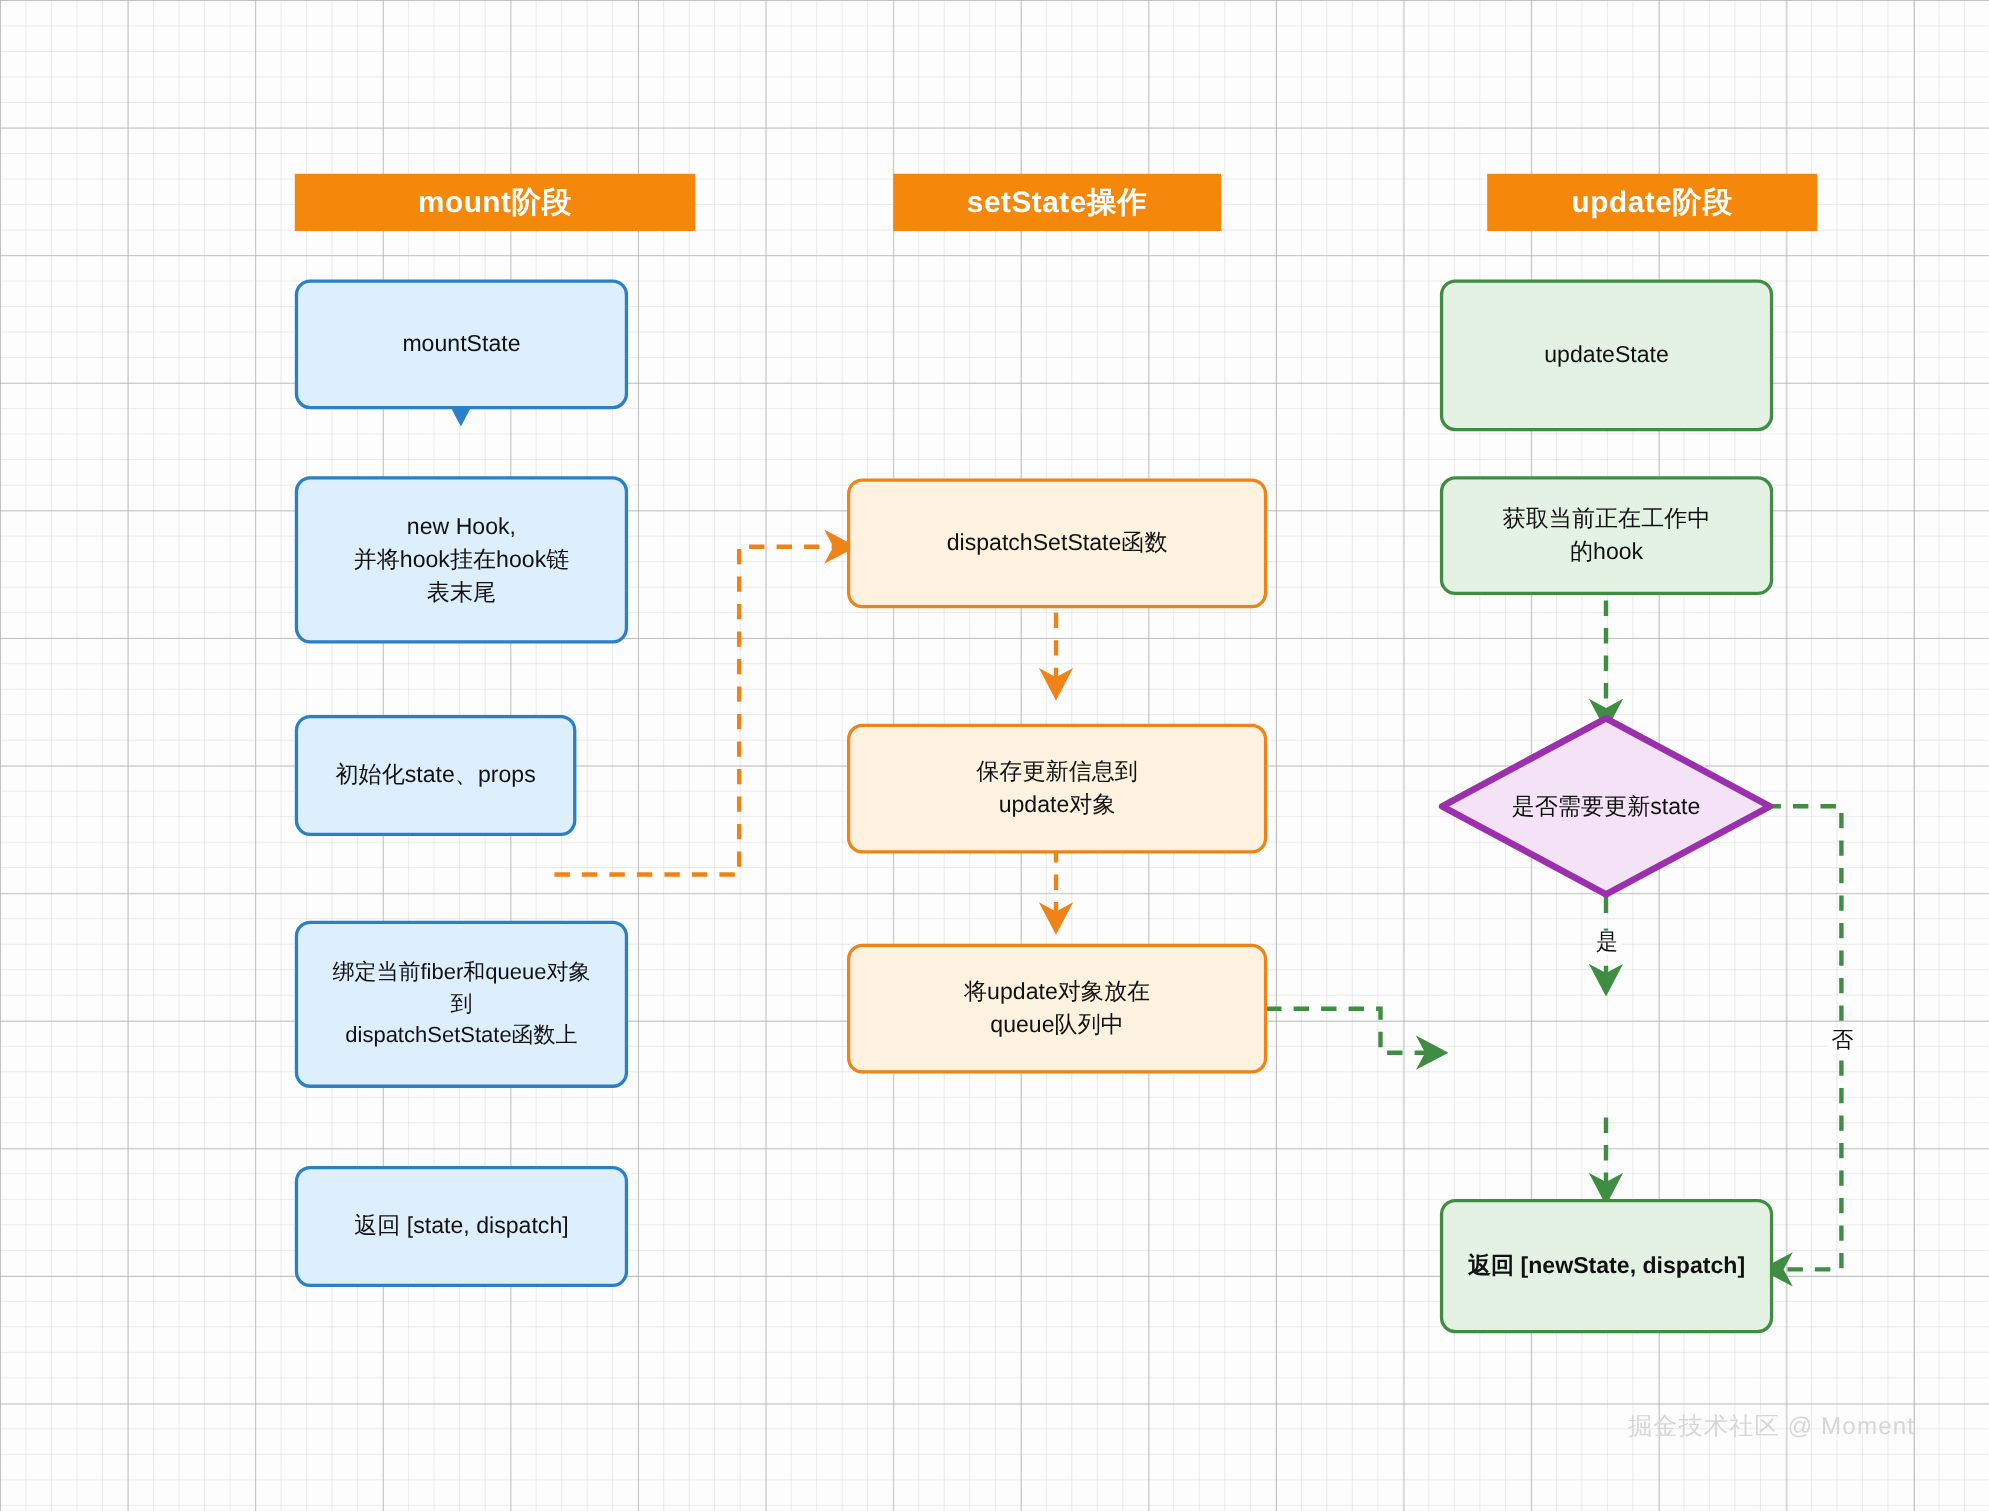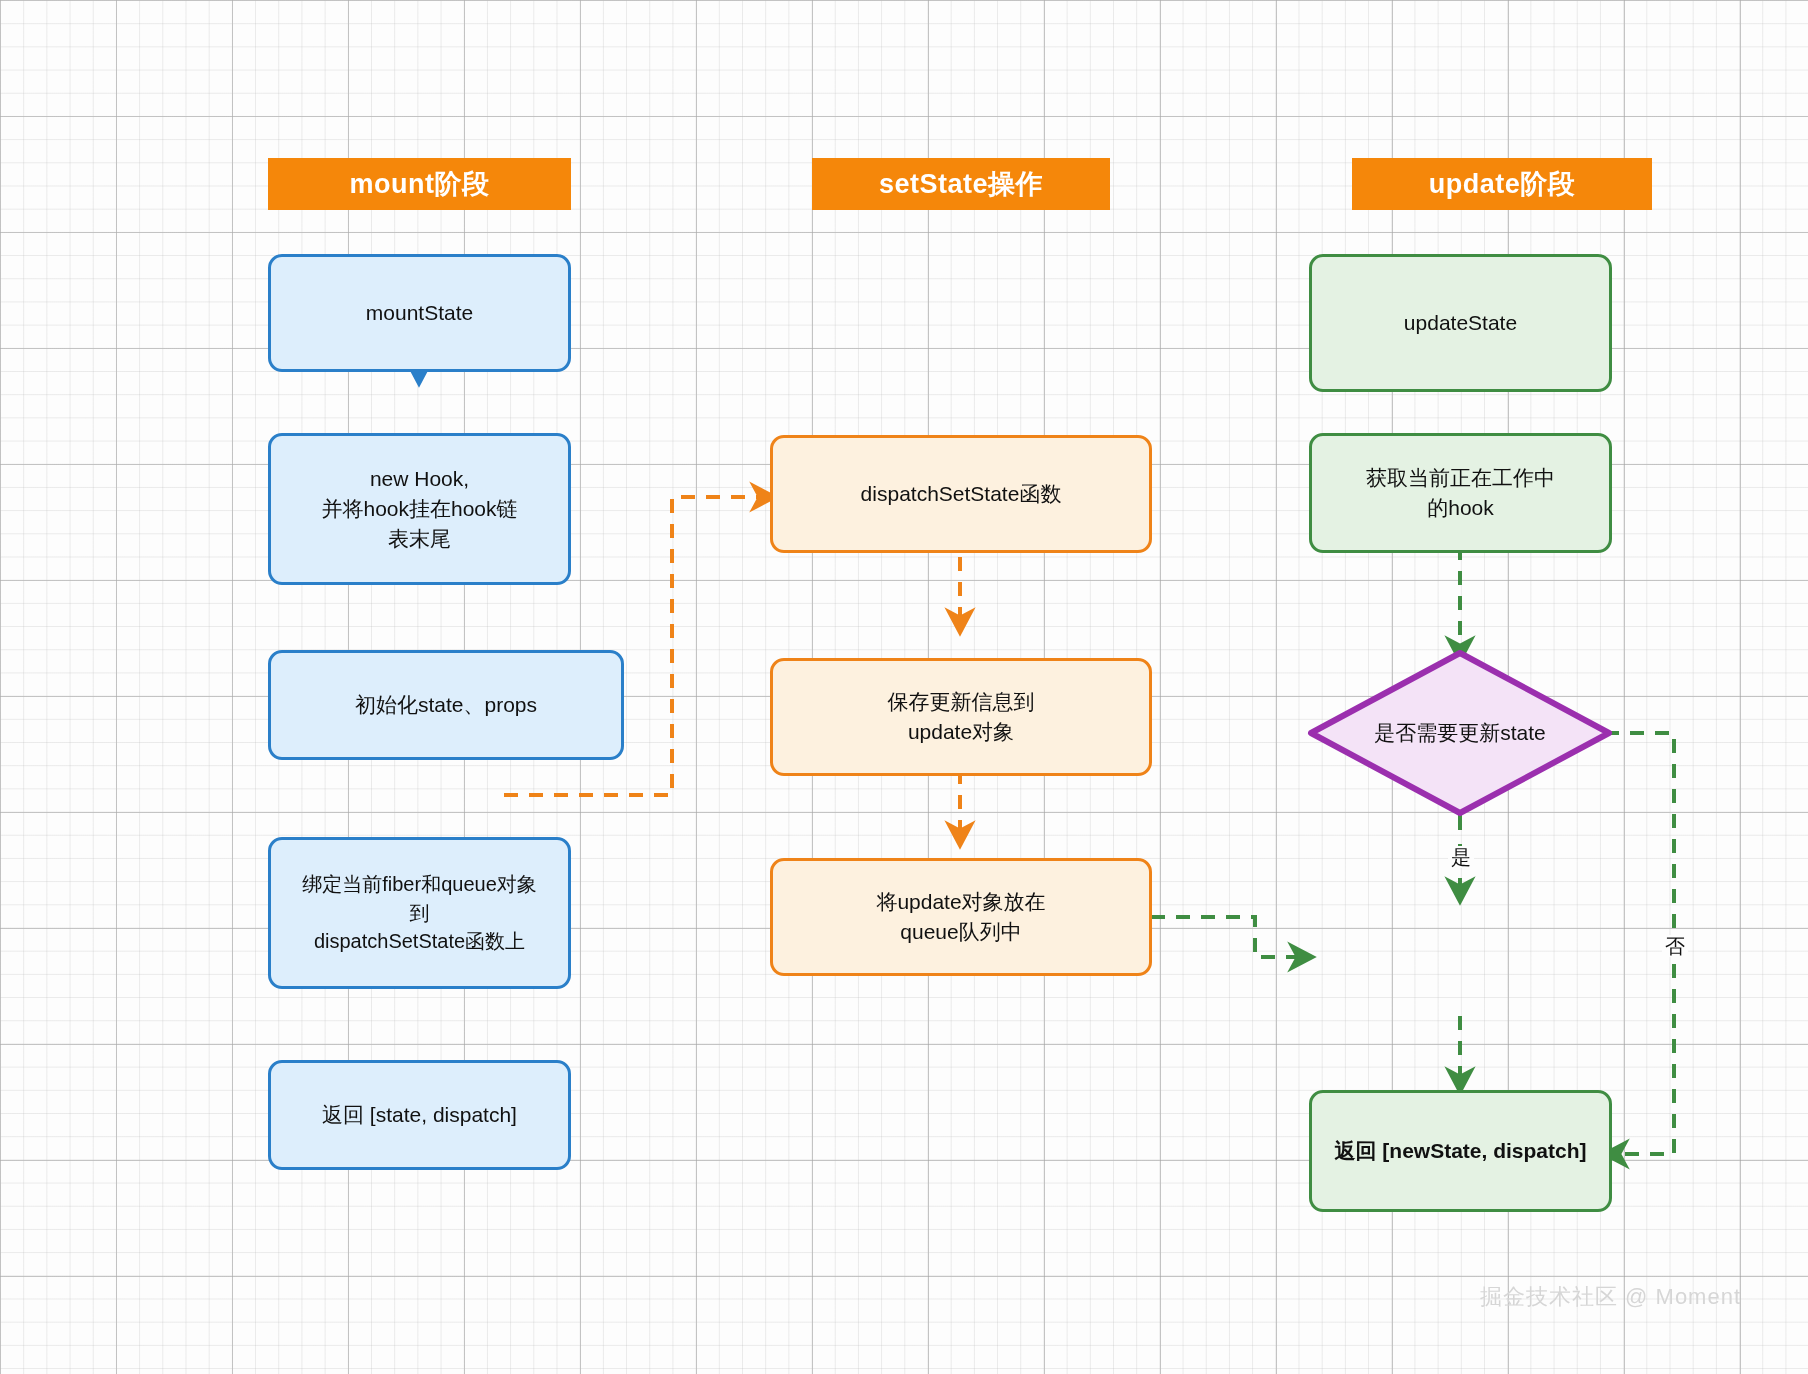--- a/index.html
+++ b/index.html
@@ -112,51 +112,51 @@
       <path d="M1460,521 L1460,648"></path>
     </g>
 
     <path d="M1460,810 L1460,889" stroke="#3f8d42" stroke-width="4" fill="none" stroke-dasharray="20,14" marker-end="url(#ah-green)"></path>
 
     <path d="M1460,1016 L1460,1079" stroke="#3f8d42" stroke-width="4" fill="none" stroke-dasharray="14,11" marker-end="url(#ah-green)"></path>
 
     <path d="M1605,733 L1674,733 L1674,1154 L1617,1154" stroke="#3f8d42" stroke-width="4" fill="none" stroke-dasharray="14,11" marker-end="url(#ah-green)"></path>
   </svg>
 
-  <div class="col-header" style="left:268px;top:158px;width:303px;height:52px;">mount阶段</div>
+  <div class="col-header" style="left:268px;top:158px;width:364px;height:52px;">mount阶段</div>
 
   <div class="col-header" style="left:812px;top:158px;width:298px;height:52px;">setState操作</div>
 
   <div class="col-header" style="left:1352px;top:158px;width:300px;height:52px;">update阶段</div>
 
   <div class="node blue" style="left:268px;top:254px;width:303px;height:118px;">mountState</div>
 
   <div class="node blue" style="left:268px;top:433px;width:303px;height:152px;">new Hook,
 并将hook挂在hook链
 表末尾</div>
 
-  <div class="node blue" style="left:268px;top:650px;width:356px;height:110px;">初始化state、props</div>
+  <div class="node blue" style="left:268px;top:650px;width:256px;height:110px;">初始化state、props</div>
 
   <div class="node blue" style="left:268px;top:837px;width:303px;height:152px;font-size:20px;">绑定当前fiber和queue对象
 到
 dispatchSetState函数上</div>
 
   <div class="node blue" style="left:268px;top:1060px;width:303px;height:110px;">返回 [state, dispatch]</div>
 
   <div class="node orange" style="left:770px;top:435px;width:382px;height:118px;">dispatchSetState函数</div>
 
   <div class="node orange" style="left:770px;top:658px;width:382px;height:118px;">保存更新信息到
 update对象</div>
 
   <div class="node orange" style="left:770px;top:858px;width:382px;height:118px;">将update对象放在
 queue队列中</div>
 
   <div class="node green" style="left:1309px;top:254px;width:303px;height:138px;">updateState</div>
 
-  <div class="node green" style="left:1309px;top:433px;width:303px;height:120px;">获取当前正在工作中
+  <div class="node green" style="left:1309px;top:433px;width:303px;height:108px;">获取当前正在工作中
 的hook</div>
 
   <div class="diamond-wrap" style="left:1306px;top:648px;width:308px;height:170px;">
     <svg width="308" height="170" viewBox="0 0 308 170">
       <polygon points="154,5 303,85 154,165 5,85" fill="#f4e3f7" stroke="#9b2fae" stroke-width="6" stroke-linejoin="round"></polygon>
     </svg>
     <div class="diamond-label">是否需要更新state</div>
   </div>
 
 

